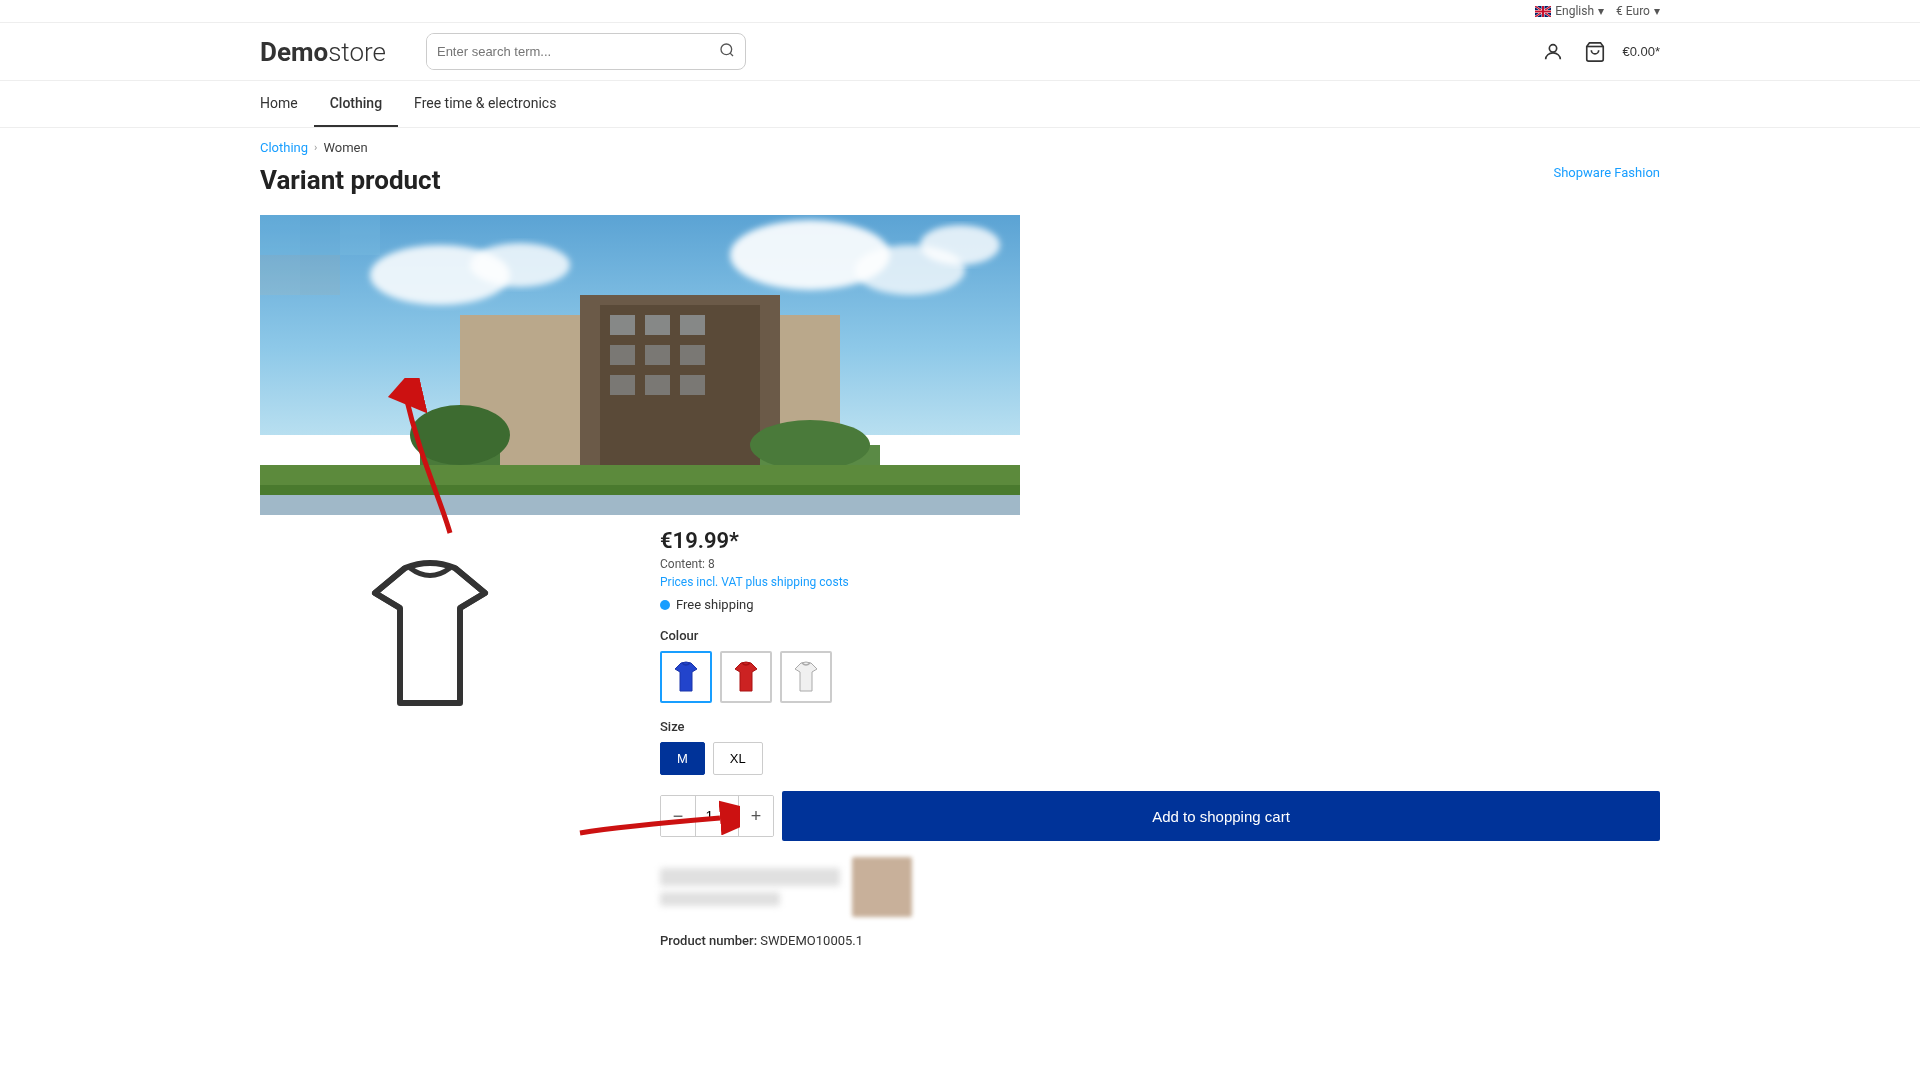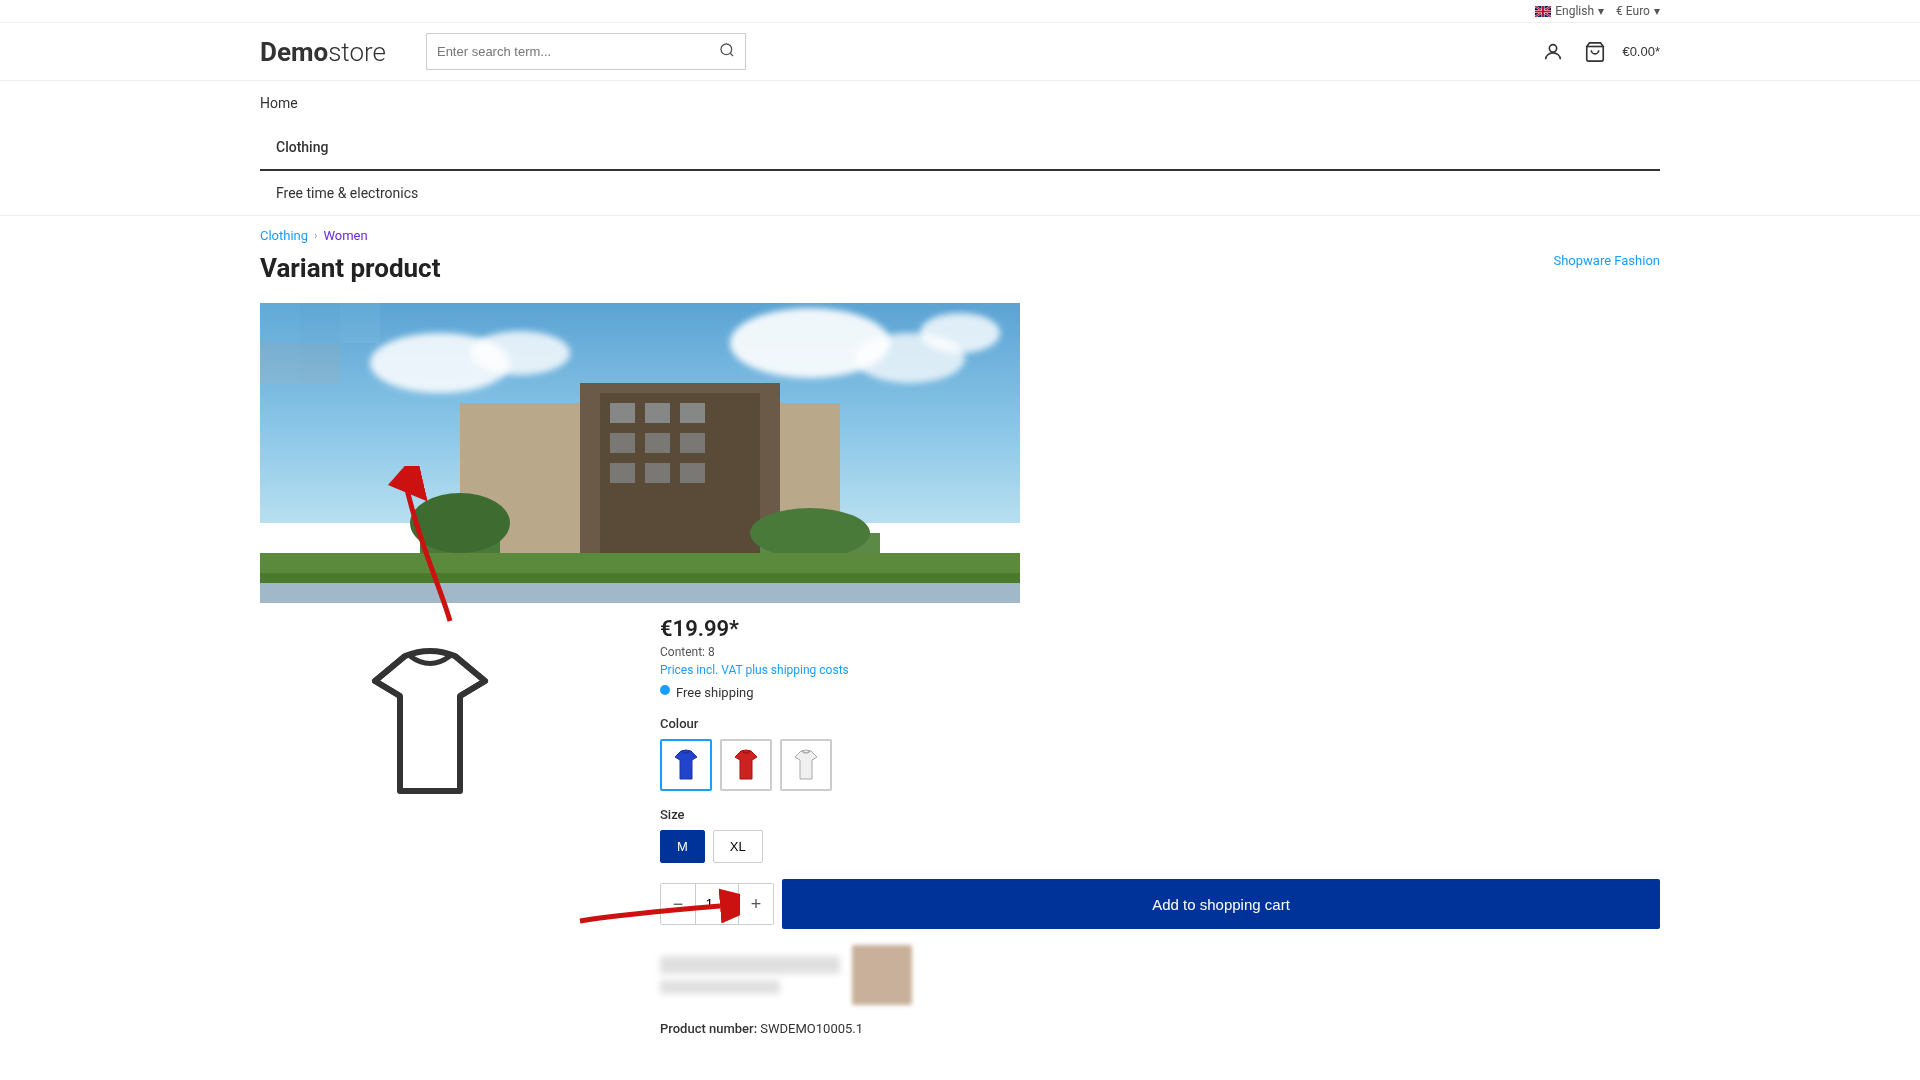--- a/index.html
+++ b/index.html
@@ -41,21 +41,21 @@
       font-weight: 300;
       color: #333;
       white-space: nowrap;
     }
     .logo strong { font-weight: 700; }
     .search-bar {
       flex: 1;
       max-width: 320px;
       display: flex;
       border: 1px solid #ccc;
-      border-radius: 0;
+      border-radius: 8px;
       overflow: hidden;
     }
     .search-bar input {
       flex: 1;
       border: none;
       outline: none;
       padding: 8px 10px;
       font-size: 13px;
       color: #999;
     }
@@ -81,21 +81,20 @@
       gap: 16px;
       font-size: 13px;
       color: #333;
     }
 
     
     .nav {
       display: flex;
       padding: 0 260px;
       border-bottom: 1px solid #eee;
-      flex-direction: column;
     }
     .nav-item {
       padding: 14px 16px;
       font-size: 14px;
       cursor: pointer;
       color: #333;
       text-decoration: none;
       position: relative;
     }
     .nav-item.active {
@@ -182,21 +181,21 @@
     .product-shipping-link {
       color: #189eff;
       font-size: 12px;
       text-decoration: none;
       display: block;
       margin-bottom: 8px;
     }
 
     .free-shipping {
       display: flex;
-      align-items: flex-start;
+      align-items: center;
       gap: 6px;
       font-size: 13px;
       color: #333;
       margin-bottom: 16px;
     }
 
     .free-shipping-dot {
       width: 10px;
       height: 10px;
       border-radius: 50%;
@@ -397,21 +396,21 @@
 
 <nav class="nav">
   <a class="nav-item">Home</a>
   <a class="nav-item active">Clothing</a>
   <a class="nav-item">Free time &amp; electronics</a>
 </nav>
 
 <div class="breadcrumb">
   <a>Clothing</a>
   <span class="separator">›</span>
-  <a style="color:#6d28d9;">Women</a>
+  <a style="color:#404040;">Women</a>
 </div>
 
 <div class="page-title-area">
   <h1 class="page-title">Variant product</h1>
   <a class="manufacturer-link">Shopware Fashion</a>
 </div>
 
 <div class="product-section">
 
   <div style="position:relative; width:760px; margin-bottom:0;">

